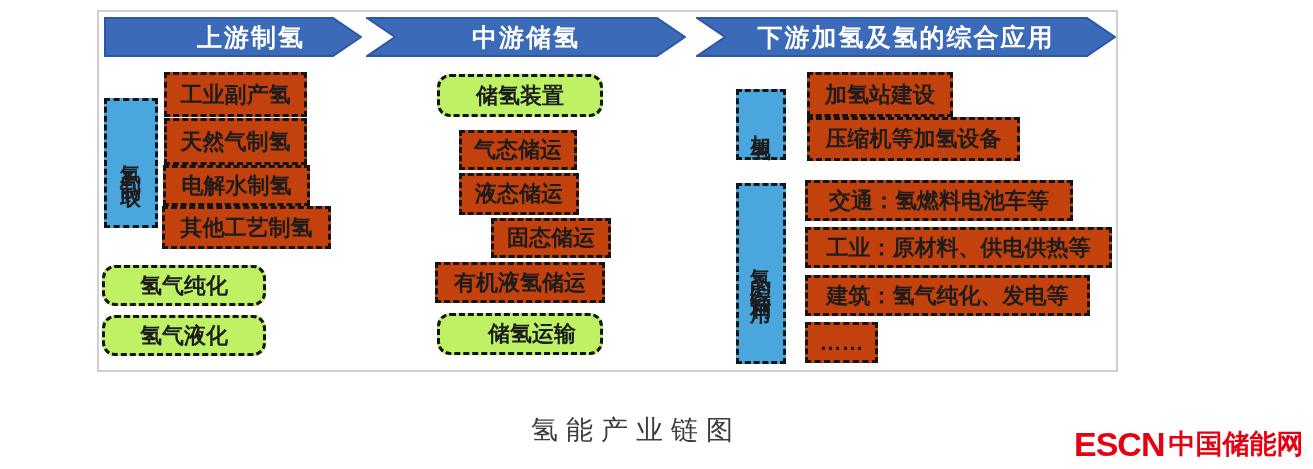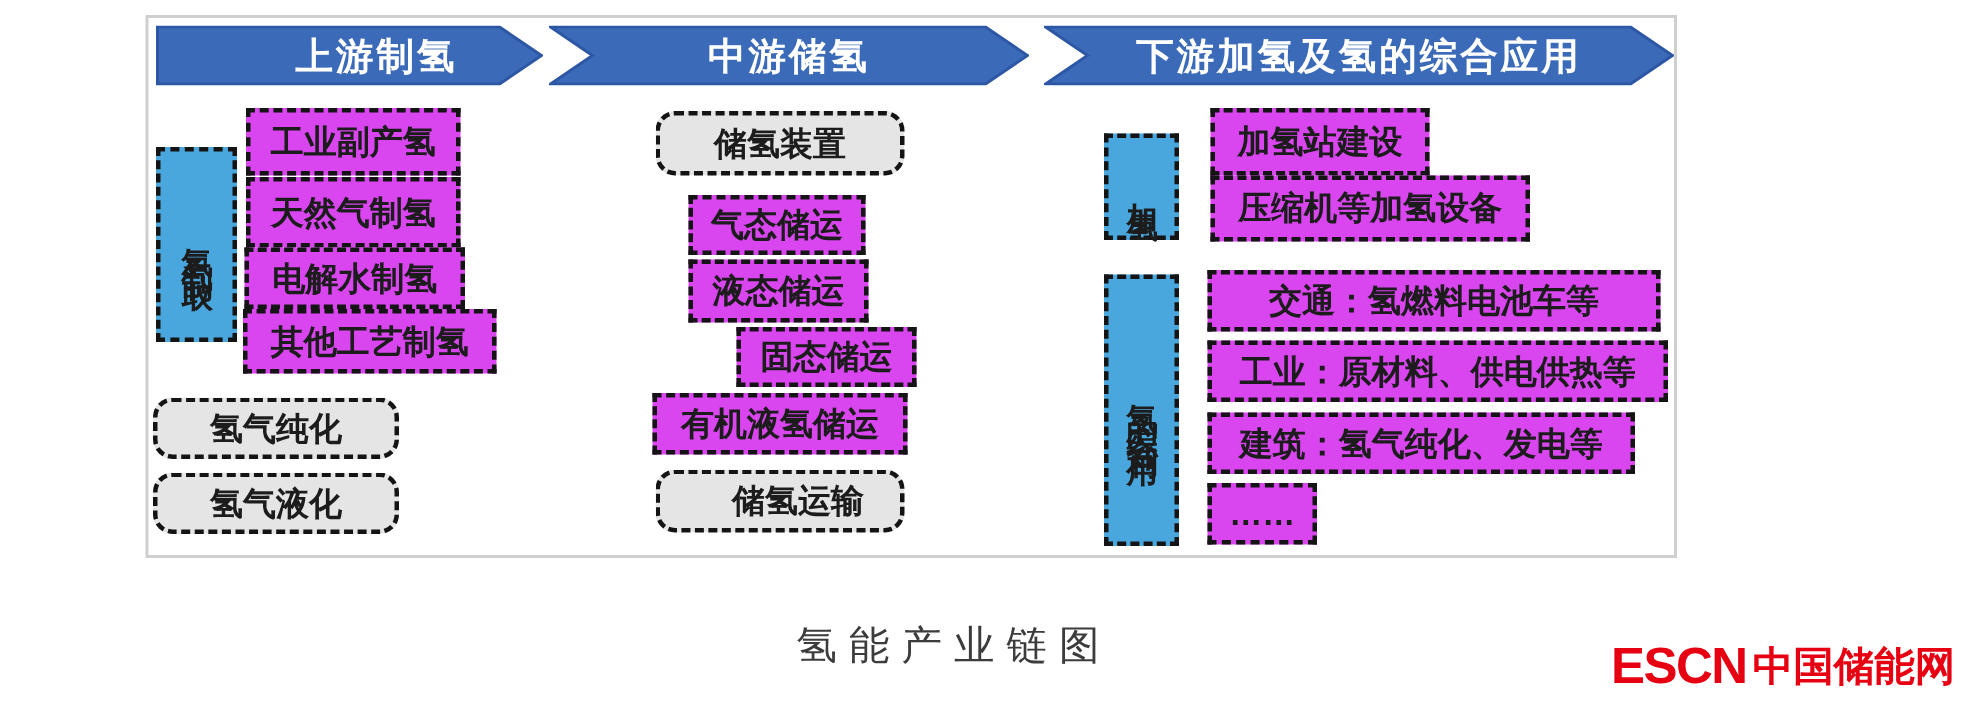--- a/index.html
+++ b/index.html
@@ -13,26 +13,26 @@
   }
   .arrow { position: absolute; height: 40px; }
   .arrow svg { position: absolute; left: 0; top: 0; display: block; }
   .arrow .arrow-label {
     position: absolute; left: 0; top: 0; width: 100%; height: 100%;
     display: flex; align-items: center; justify-content: center;
     color: #ffffff; font-weight: bold; font-size: 25px; letter-spacing: 2px;
     white-space: nowrap;
   }
   .dash-box {
-    position: absolute; border: 3px dashed #141414; background: #d946ef;
+    position: absolute; border: 3px dashed #141414; background: #c2410c;
     display: flex; align-items: center; justify-content: center;
     font-weight: bold; font-size: 22px; color: #1c1c1c; box-sizing: border-box;
     white-space: nowrap;
   }
-  .dash-box.blue { background: #e5e5e5; border-radius: 13px; }
+  .dash-box.blue { background: #bef264; border-radius: 13px; }
   .vtext-box {
     position: absolute; border: 3px dashed #141414; background: #4aa7dd;
     display: flex; align-items: center; justify-content: center;
     box-sizing: border-box;
   }
   .vtext-box span {
     writing-mode: vertical-rl; text-orientation: upright;
     font-weight: bold; font-size: 21px; color: #1c1c1c; letter-spacing: 7px;
     line-height: 1;
   }
@@ -102,21 +102,21 @@
   <span>加氢</span>
 </div>
 
 <div class="dash-box" style="left:807px; top:72px; width:146px; height:45px;">加氢站建设</div>
 <div class="dash-box" style="left:807px; top:117px; width:213px; height:44px;">压缩机等加氢设备</div>
 
 <div class="vtext-box" style="left:736px; top:183px; width:50px; height:181px;">
   <span>氢的综合利用</span>
 </div>
 
-<div class="dash-box" style="left:805px; top:180px; width:302px; height:41px;">交通：氢燃料电池车等</div>
+<div class="dash-box" style="left:805px; top:180px; width:268px; height:41px;">交通：氢燃料电池车等</div>
 <div class="dash-box" style="left:805px; top:227px; width:307px; height:41px;">工业：原材料、供电供热等</div>
 <div class="dash-box" style="left:805px; top:275px; width:285px; height:41px;">建筑：氢气纯化、发电等</div>
 <div class="dash-box" style="left:805px; top:322px; width:73px; height:41px;">……</div>
 
 <div class="caption">氢能产业链图</div>
 
 <div class="logo">
   <span class="latin">ESCN</span>
   <span class="cjk">中国储能网</span>
 </div>

